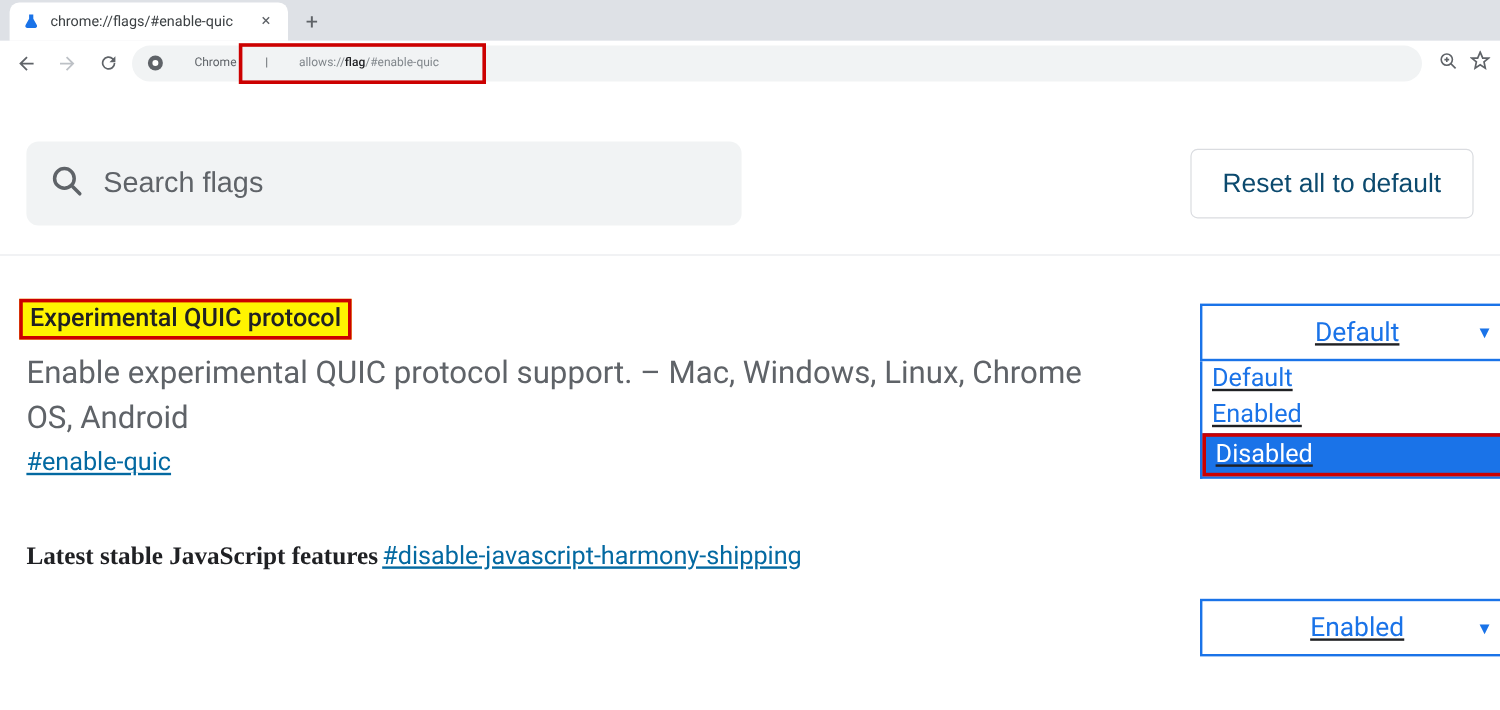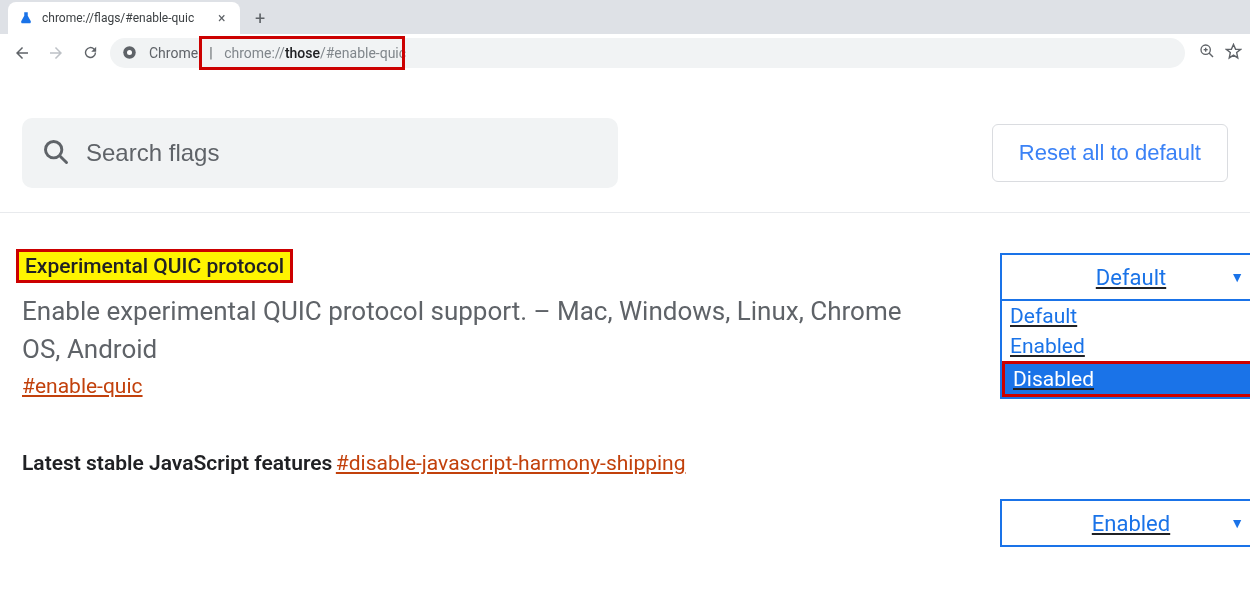--- a/index.html
+++ b/index.html
@@ -54,23 +54,23 @@
   }
   .nav-btn.disabled { color:#bdc1c6; cursor:default; }
   .omnibox {
     flex:1;
     height:30px;
     background:#f1f3f4;
     border-radius:15px;
     display:flex;
     align-items:center;
     padding:0 12px;
-    gap:11px;
+    gap:24px;
     color:#5f6368;
-    font-size:14px;
+    font-size:10px;
     position:relative;
   }
   .omnibox .chrome-icon { width:16px; height:16px; }
   .omnibox .sec-label { color:#5f6368; }
   .omnibox .url { color:#80868b; }
   .omnibox .url b { color:#202124; font-weight:500; }
   .url-highlight {
     position:absolute;
     left: 89px;
     top: -2px;
@@ -108,21 +108,21 @@
     border:none; background:transparent; outline:none;
     font-size:24px; color:#5f6368; width:100%;
   }
   .search-input::placeholder { color:#5f6368; }
   .spacer { flex:1; }
   .reset-btn {
     height:58px;
     border:1px solid #dadce0;
     border-radius:6px;
     background:#fff;
-    color:#3b82f6;
+    color:#0c4a6e;
     font-size:22px;
     padding: 4px 26px;
     cursor:pointer;
   }
   .flags-area {
     padding: 36px 22px 20px 22px;
   }
   .flag {
     display:flex;
     margin-bottom: 52px;
@@ -143,21 +143,21 @@
     margin-left:-6px;
   }
   .flag-desc {
     font-size:26px;
     color:#5f6368;
     line-height:1.45;
     margin-bottom:6px;
   }
   .flag-hash {
     font-size:21px;
-    color:#c2410c;
+    color:#0369a1;
     text-decoration:underline;
     cursor:pointer;
     display:inline-block;
   }
   .flag-control {
     flex: 0 0 262px;
     padding-top: 4px;
     position:relative;
     text-decoration:underline;
   }
@@ -232,21 +232,21 @@
   <div class="omnibox">
     <span class="chrome-icon">
       <svg width="15" height="15" viewBox="0 0 24 24">
           <circle cx="12" cy="12" r="10" fill="#5f6368"></circle>
           <circle cx="12" cy="12" r="4" fill="#fff"></circle>
         </svg>
     </span>
     <span class="sec-label">Chrome</span>
     <span style="width:4px;">|</span>
     <span class="url">
-      <span>chrome://</span><b>those</b><span>/#enable-quic</span>
+      <span>allows://</span><b>flag</b><span>/#enable-quic</span>
     </span>
     <div class="url-highlight"></div>
   </div>
   <div class="tool-right">
     <span>
       <svg width="16" height="16" viewBox="0 0 24 24">
           <circle cx="10" cy="10" r="7" fill="none" stroke="#5f6368" stroke-width="2"></circle>
           <line x1="15" y1="15" x2="21" y2="21" stroke="#5f6368" stroke-width="2"></line>
           <line x1="7" y1="10" x2="13" y2="10" stroke="#5f6368" stroke-width="2"></line>
           <line x1="10" y1="7" x2="10" y2="13" stroke="#5f6368" stroke-width="2"></line>
@@ -291,21 +291,21 @@
         <div class="dropdown">
           <div class="dropdown-option">Default</div>
           <div class="dropdown-option">Enabled</div>
           <div class="dropdown-option selected">Disabled</div>
         </div>
       </div>
     </div>
 
     <div class="flag">
       <div class="flag-text">
-        <div class="flag-title" style="font-weight:600;">Latest stable JavaScript features</div>
+        <div class="flag-title" style="font-weight:600;font-family:Liberation Serif, serif;">Latest stable JavaScript features</div>
         <span class="flag-hash">#disable-javascript-harmony-shipping</span>
       </div>
       <div class="flag-control" style="padding-top:48px;">
         <div class="select-box">
           <span>Enabled</span>
           <span class="caret">▼</span>
         </div>
       </div>
     </div>
 

